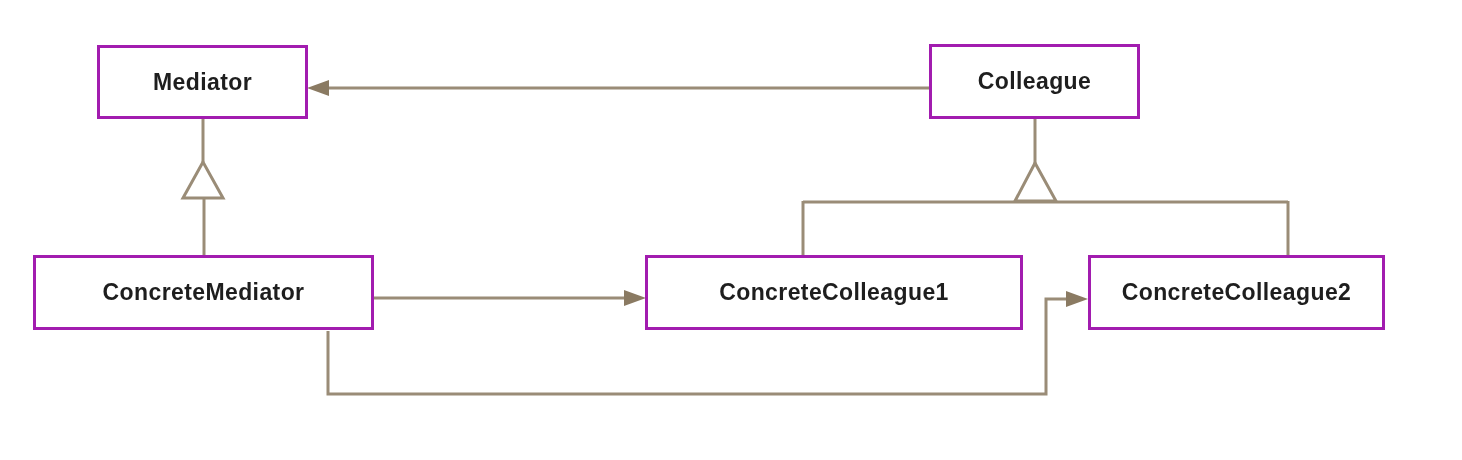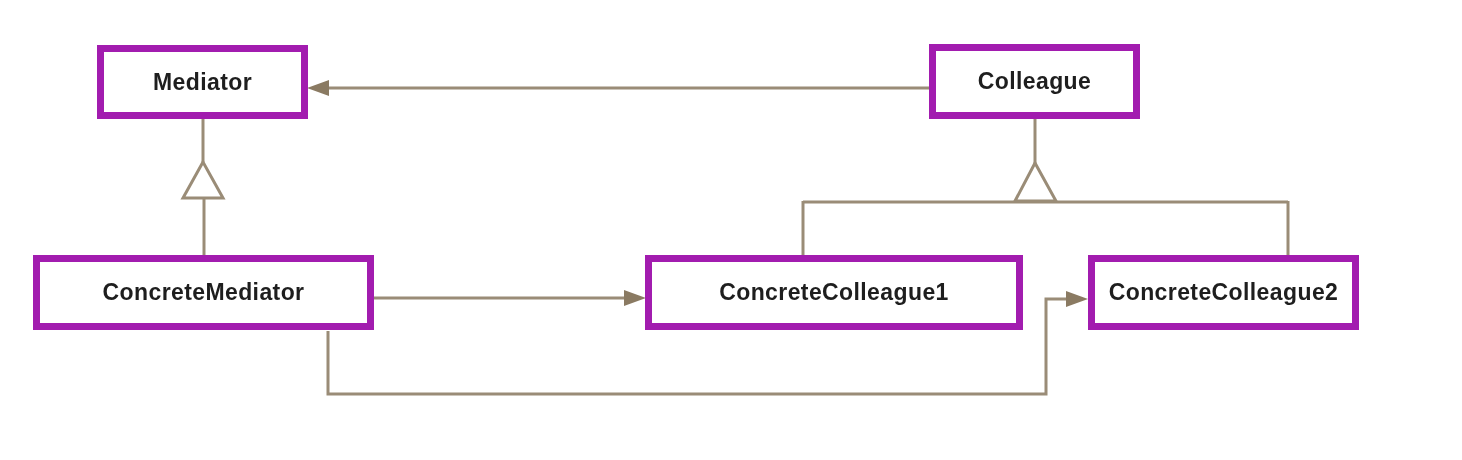--- a/index.html
+++ b/index.html
@@ -18,36 +18,36 @@
   .edges {
     position: absolute;
     left: 0;
     top: 0;
     width: 1462px;
     height: 460px;
   }
   .uml-node {
     position: absolute;
     box-sizing: border-box;
-    border: 7px solid #a21caf;
+    border: 3px solid #a21caf;
     background: #ffffff;
     display: flex;
     align-items: center;
     justify-content: center;
     font-size: 23px;
     font-weight: 700;
     letter-spacing: 0.4px;
     color: #1e1e1e;
     white-space: nowrap;
   }
   .n-mediator            { left: 97px;   top: 45px;  width: 211px; height: 74px; }
   .n-colleague           { left: 929px;  top: 44px;  width: 211px; height: 75px; }
   .n-concrete-mediator   { left: 33px;   top: 255px; width: 341px; height: 75px; }
   .n-concrete-colleague1 { left: 645px;  top: 255px; width: 378px; height: 75px; }
-  .n-concrete-colleague2 { left: 1088px; top: 255px; width: 271px; height: 75px; }
+  .n-concrete-colleague2 { left: 1088px; top: 255px; width: 297px; height: 75px; }
 </style>
 </head>
 <body>
 
 <div class="canvas">
 
   <svg class="edges" viewBox="0 0 1462 460" xmlns="http://www.w3.org/2000/svg">
 
     <g>
       <line x1="929" y1="88" x2="325" y2="88" stroke="#9a8c77" stroke-width="3"></line>

